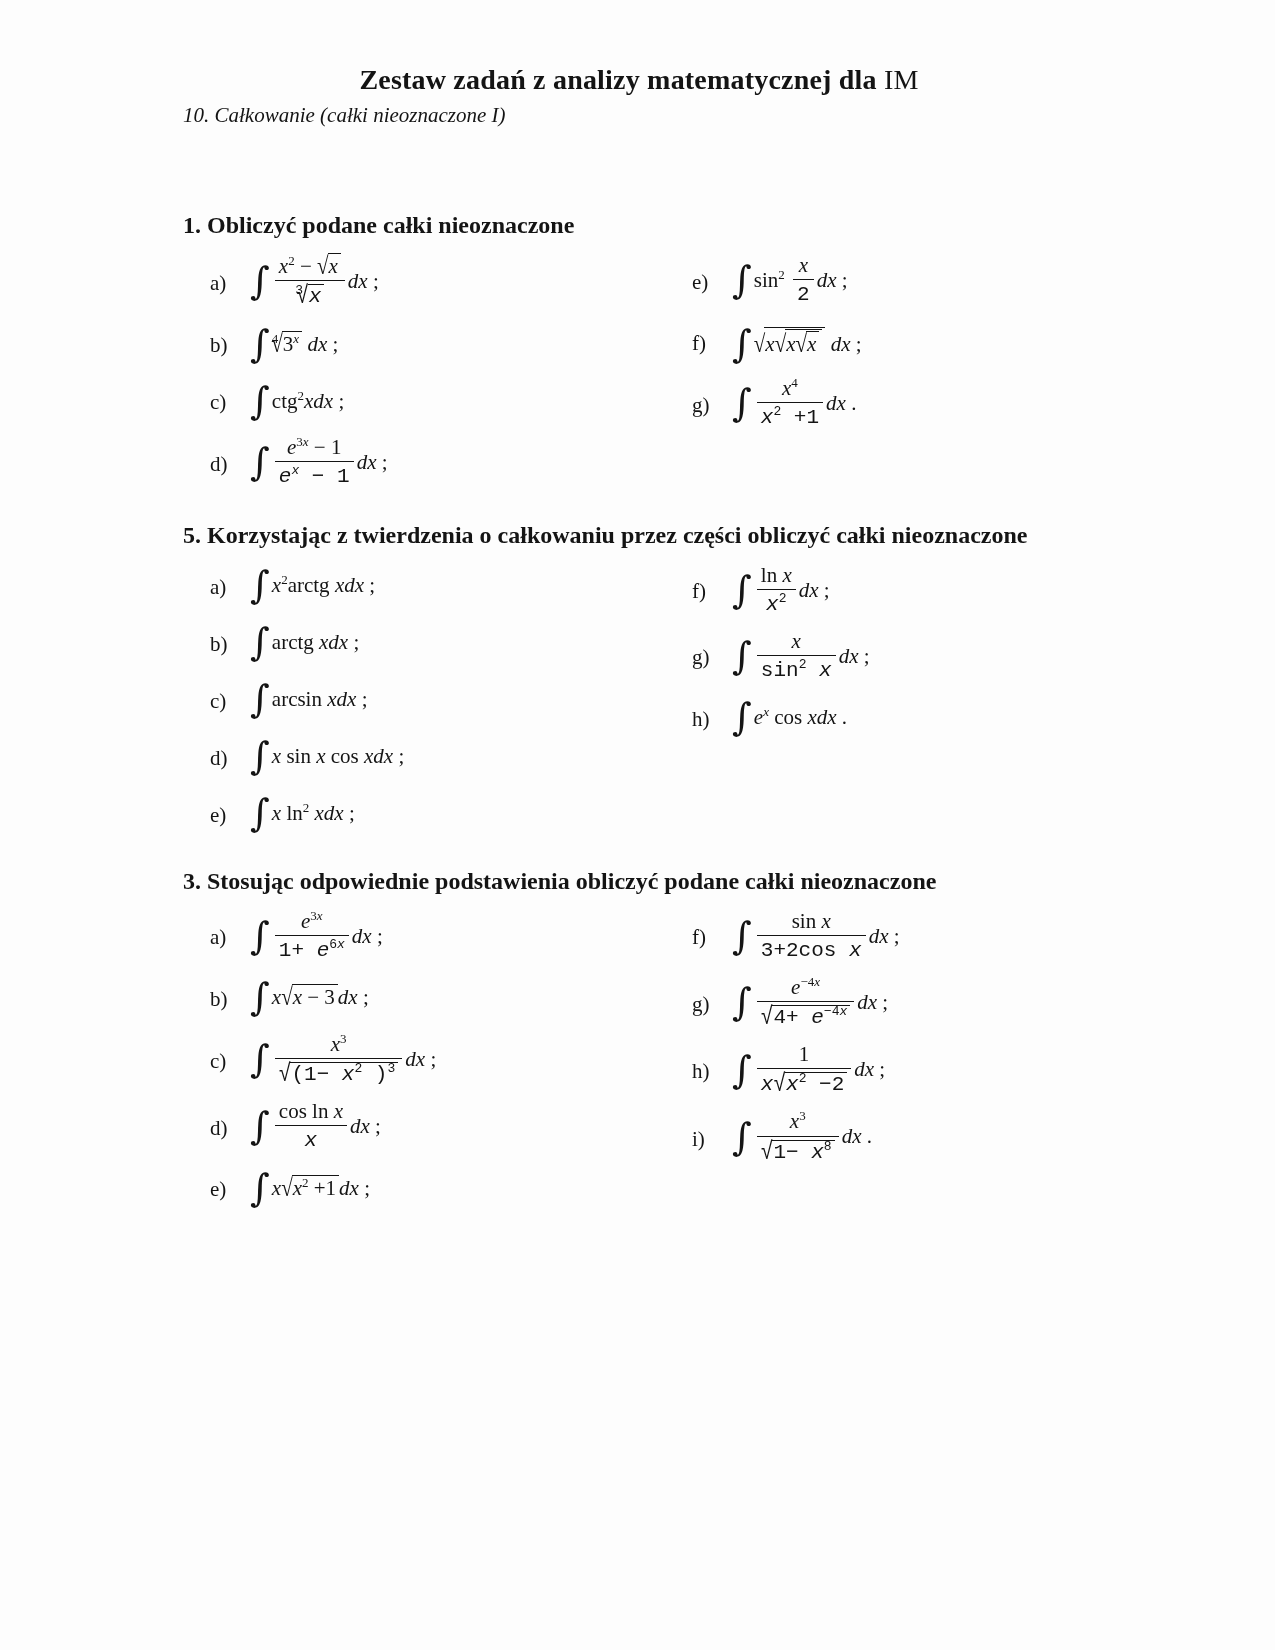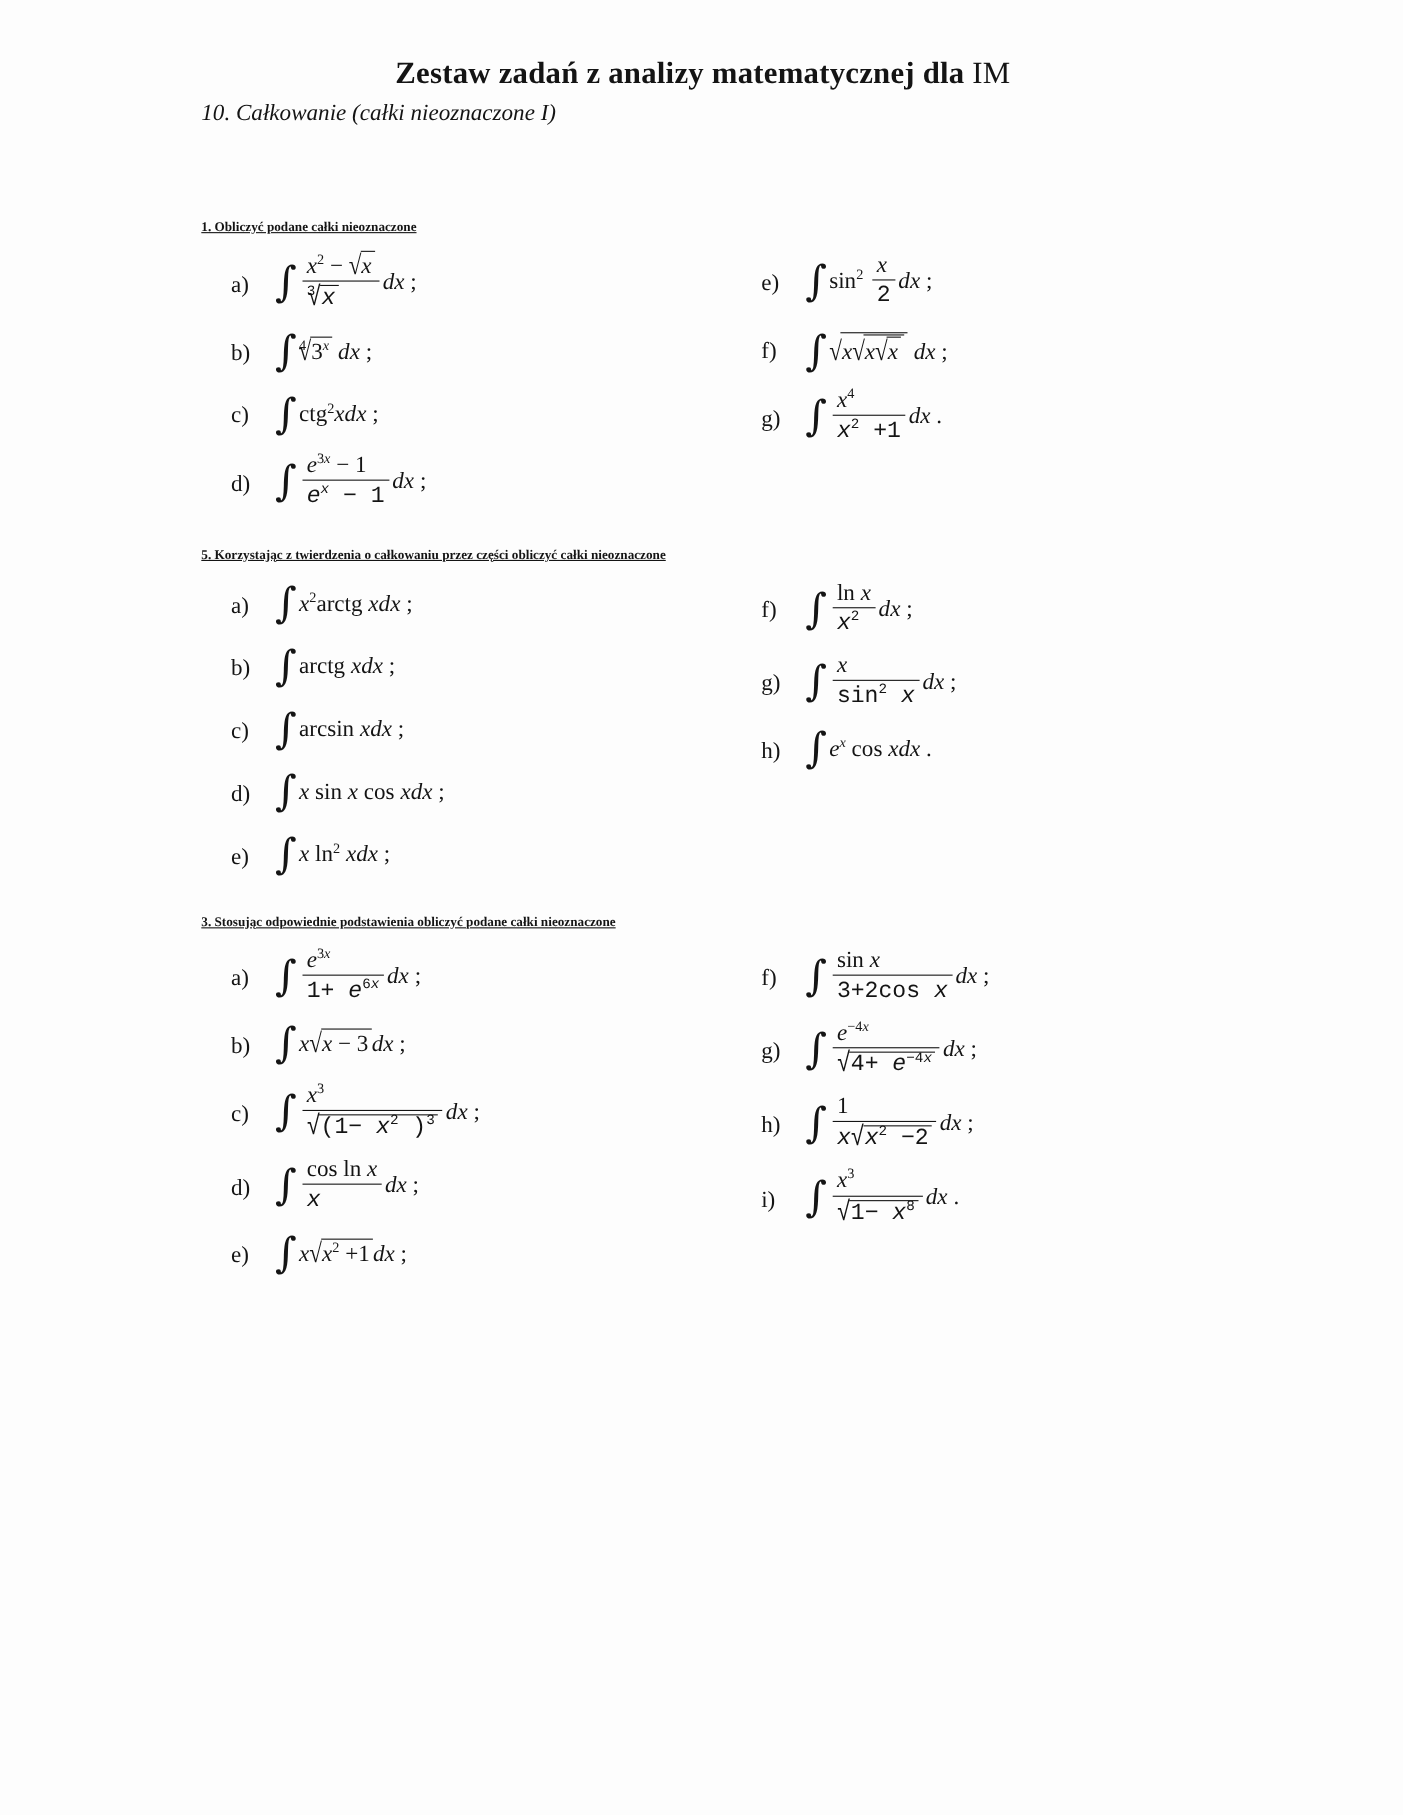--- a/index.html
+++ b/index.html
@@ -2,31 +2,31 @@
 <html lang="pl"><head>
 <meta charset="utf-8">
 <style>
   html,body{margin:0;padding:0;}
   body{
     width:1275px;height:1650px;position:relative;
     background:#fdfdfd;color:#141414;
     font-family:"Liberation Serif","DejaVu Serif",serif;
     overflow:hidden;
   }
-  .content{position:absolute;left:183px;top:51px;width:912px;}
+  .content{position:absolute;left:183px;top:64px;width:912px;}
   .title{
     text-align:center;font-size:28px;font-weight:bold;
     margin:0;letter-spacing:0.2px;
   }
   .title .suffix{font-weight:normal;}
   .subtitle{
     font-style:italic;font-size:21px;margin-top:7px;
   }
   .sec{
-    font-size:12px;font-weight:bold;margin:24px 0 10px 0;text-decoration:underline;
+    font-size:24px;font-weight:bold;margin:24px 0 10px 0;
   }
   .sec.first{margin-top:84px;}
   .cols{display:flex;align-items:flex-start;}
   .col{display:flex;flex-direction:column;}
   .col.left{width:482px;flex:0 0 482px;}
   .col.right{flex:1;}
   .item{
     display:flex;align-items:center;
     padding-left:27px;margin:6px 0;min-height:45px;
   }
@@ -35,21 +35,21 @@
   .math i{font-style:italic;}
   .math sup{font-size:13px;vertical-align:8px;line-height:0;}
   
   .g{
     display:inline-block;font-size:38px;font-style:italic;line-height:0.8;
     vertical-align:middle;margin:0 2px 0 0;transform:translateY(-2px);
     font-family:"DejaVu Serif",serif;
   }
   
   .fr{
-    display:inline-block;vertical-align:middle;text-align:left;
+    display:inline-block;vertical-align:middle;text-align:center;
     margin:0 3px;line-height:1.15;transform:translateY(-2px);
   }
   .fr .nu{display:block;padding:0 4px 2px;}
   .fr .de{display:block;border-top:1.6px solid #141414;padding:3px 4px 0;font-family:Liberation Mono, monospace;}
   
   .rd{
     display:inline-block;letter-spacing:-1px;
     transform:scaleY(1.18) translateY(0.5px);transform-origin:50% 60%;
   }
   .ov{

